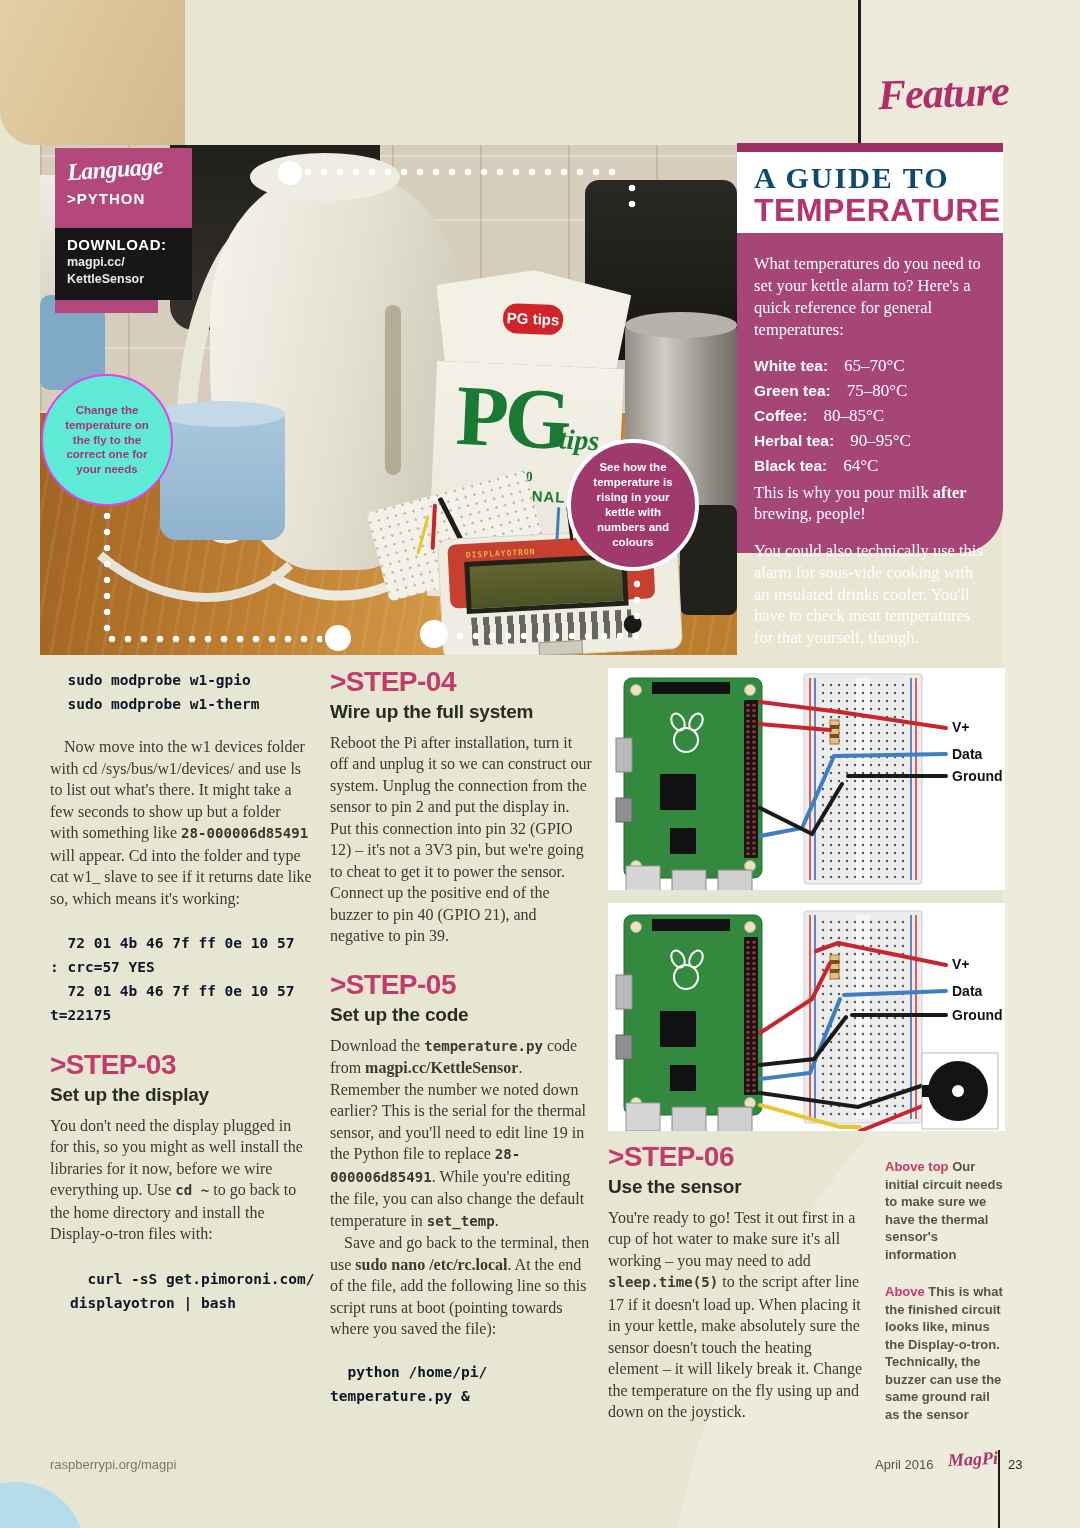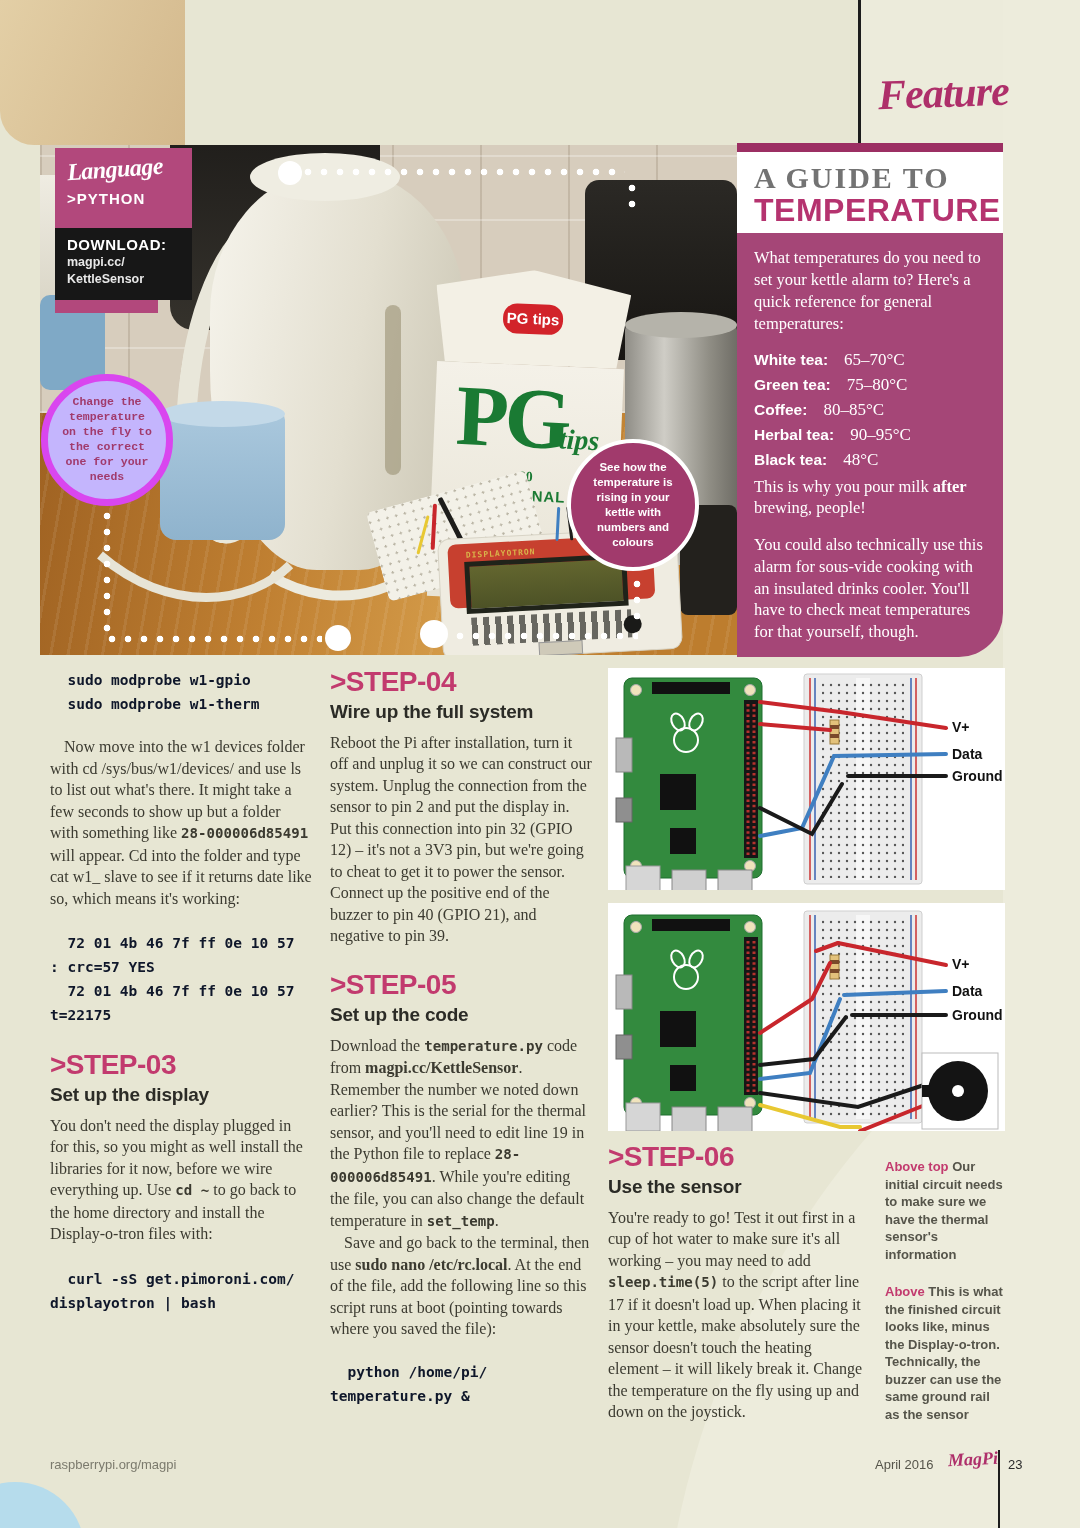--- a/index.html
+++ b/index.html
@@ -81,37 +81,37 @@
   .dots-h{position:absolute;height:10px;background-image:radial-gradient(circle,#fff 0 3.2px,transparent 3.6px);
           background-size:16px 10px;background-repeat:repeat-x;}
   .dots-v{position:absolute;width:10px;background-image:radial-gradient(circle,#fff 0 3.2px,transparent 3.6px);
           background-size:10px 16px;background-repeat:repeat-y;}
   .bigdot{position:absolute;border-radius:50%;background:#fff;}
 
   .callout{position:absolute;width:132px;height:132px;border-radius:50%;box-sizing:border-box;
            display:flex;align-items:center;justify-content:center;text-align:center;padding:14px;
            font:700 11.5px/1.3 "Liberation Sans",sans-serif;}
   .callout.pink{background:#a13a6c;border:4px solid #fff;color:#fff;}
-  .callout.white{background:#c4b5fd;border:7px solid #d946ef;color:#a13a6c;font-family:Liberation Mono, monospace;}
+  .callout.white{background:#5eead4;border:2px solid #d946ef;color:#a13a6c;}
 
   
   .lang-badge{position:absolute;left:15px;top:3px;width:137px;height:80px;background:#b2487c;color:#fff;padding:8px 12px;box-sizing:border-box;}
   .lang-script{font:italic 700 24px/1.1 "Liberation Serif",serif;letter-spacing:-.5px;transform:rotate(-4deg);display:inline-block;}
   .lang-value{font:700 15px/1 "Liberation Sans",sans-serif;letter-spacing:1px;margin-top:9px;}
   .dl-badge{position:absolute;left:15px;top:83px;width:137px;height:72px;background:#171717;color:#fff;padding:8px 12px;box-sizing:border-box;}
   .dl-label{font:700 15px/1.2 "Liberation Sans",sans-serif;letter-spacing:.5px;}
   .dl-line{font:700 12.5px/1.35 "Liberation Sans",sans-serif;color:#e8e8e8;}
   .pink-strip{position:absolute;left:15px;top:155px;width:103px;height:13px;background:#b2487c;}
 
   
   .guide-head{position:absolute;left:737px;top:152px;width:266px;height:81px;background:#fff;padding:10px 0 0 17px;box-sizing:border-box;}
-  .guide-t1{font:700 30px/1.05 "Liberation Serif",serif;color:#737373;letter-spacing:2px;}
+  .guide-t1{font:700 30px/1.05 "Liberation Serif",serif;color:#0c4a6e;letter-spacing:2px;}
   .guide-t2{font:700 32px/1.05 "Liberation Sans",sans-serif;color:#b5336f;letter-spacing:.5px;}
-  .guide-body{position:absolute;left:737px;top:233px;width:266px;height:424px;background:#a54677;
-              border-radius:0 0 44px 0;color:#fff;padding:14px 17px;box-sizing:border-box;}
+  .guide-body{position:absolute;left:737px;top:233px;width:266px;height:320px;background:#a54677;
+              border-radius:0 0 44px 0;color:#fff;padding:20px 17px;box-sizing:border-box;}
   .guide-intro{font:400 16.5px/1.33 "Liberation Serif",serif;}
   .guide-temps{margin-top:16px;}
   .temp-row{display:flex;align-items:baseline;height:25px;}
   .temp-label{font:700 15.5px/1 "Liberation Sans",sans-serif;margin-right:16px;}
   .temp-value{font:400 17px/1 "Liberation Serif",serif;}
   .guide-milk{font:400 16.5px/1.3 "Liberation Serif",serif;}
   .guide-outro{margin-top:15px;font:400 16.5px/1.33 "Liberation Serif",serif;}
   .seg-b{font-weight:700;}
   .seg-m{font-family:"DejaVu Sans Mono",monospace;font-weight:700;font-size:.88em;}
 
@@ -263,35 +263,35 @@
       <div class="temp-row">
           <span class="temp-label">Coffee:</span>
           <span class="temp-value">80–85°C</span>
         </div>
       <div class="temp-row">
           <span class="temp-label">Herbal tea:</span>
           <span class="temp-value">90–95°C</span>
         </div>
       <div class="temp-row">
           <span class="temp-label">Black tea:</span>
-          <span class="temp-value">48°C</span>
+          <span class="temp-value">64°C</span>
         </div>
     </div>
     <div class="guide-milk"><span>This is why you pour milk </span><span class="seg-b">after</span><span> brewing, people!</span></div>
     <div class="guide-outro">You could also technically use this alarm for sous-vide cooking with an insulated drinks cooler. You'll have to check meat temperatures for that yourself, though.</div>
   </div>
 
   <div class="col col1">
     <div class="code-block first"><div>  sudo modprobe w1-gpio</div><div>  sudo modprobe w1-therm</div></div>
     <div class="para indent"><span>Now move into the w1 devices folder with cd /sys/bus/w1/devices/ and use ls to list out what's there. It might take a few seconds to show up but a folder with something like </span><span class="seg-m">28-000006d85491</span><span> will appear. Cd into the folder and type cat w1_ slave to see if it returns date like so, which means it's working:</span></div>
     <div class="code-block" style="margin-top:22px;"><div>  72 01 4b 46 7f ff 0e 10 57</div><div>: crc=57 YES</div><div>  72 01 4b 46 7f ff 0e 10 57</div><div>t=22175</div></div>
     <div class="step-label">&gt;STEP-03</div>
     <div class="step-title">Set up the display</div>
     <div class="step-body"><span>You don't need the display plugged in for this, so you might as well install the libraries for it now, before we wire everything up. Use </span><span class="seg-m">cd ~</span><span> to go back to the home directory and install the Display-o-tron files with:</span></div>
-    <div class="code-block" style="margin-top:22px;"><div>  curl -sS get.pimoroni.com/</div><div>displayotron | bash</div></div>
+    <div class="code-block" style="margin-top:22px;margin-left:20px;"><div>  curl -sS get.pimoroni.com/</div><div>displayotron | bash</div></div>
   </div>
 
   <div class="col col2">
     <div class="step-label first" style="margin-top:0;">&gt;STEP-04</div>
     <div class="step-title">Wire up the full system</div>
     <div class="step-body"><span>Reboot the Pi after installation, turn it off and unplug it so we can construct our system. Unplug the connection from the sensor to pin 2 and put the display in. Put this connection into pin 32 (GPIO 12) – it's not a 3V3 pin, but we're going to cheat to get it to power the sensor. Connect up the positive end of the buzzer to pin 40 (GPIO 21), and negative to pin 39.</span></div>
     <div class="step-label">&gt;STEP-05</div>
     <div class="step-title">Set up the code</div>
     <div class="step-body"><span>Download the </span><span class="seg-m">temperature.py</span><span> code from </span><span class="seg-b">magpi.cc/KettleSensor</span><span>. Remember the number we noted down earlier? This is the serial for the thermal sensor, and you'll need to edit line 19 in the Python file to replace </span><span class="seg-m">28-000006d85491</span><span>. While you're editing the file, you can also change the default temperature in </span><span class="seg-m">set_temp</span><span>.</span></div>
     <div class="indent"><span>Save and go back to the terminal, then use </span><span class="seg-b">sudo nano /etc/rc.local</span><span>. At the end of the file, add the following line so this script runs at boot (pointing towards where you saved the file):</span></div>

